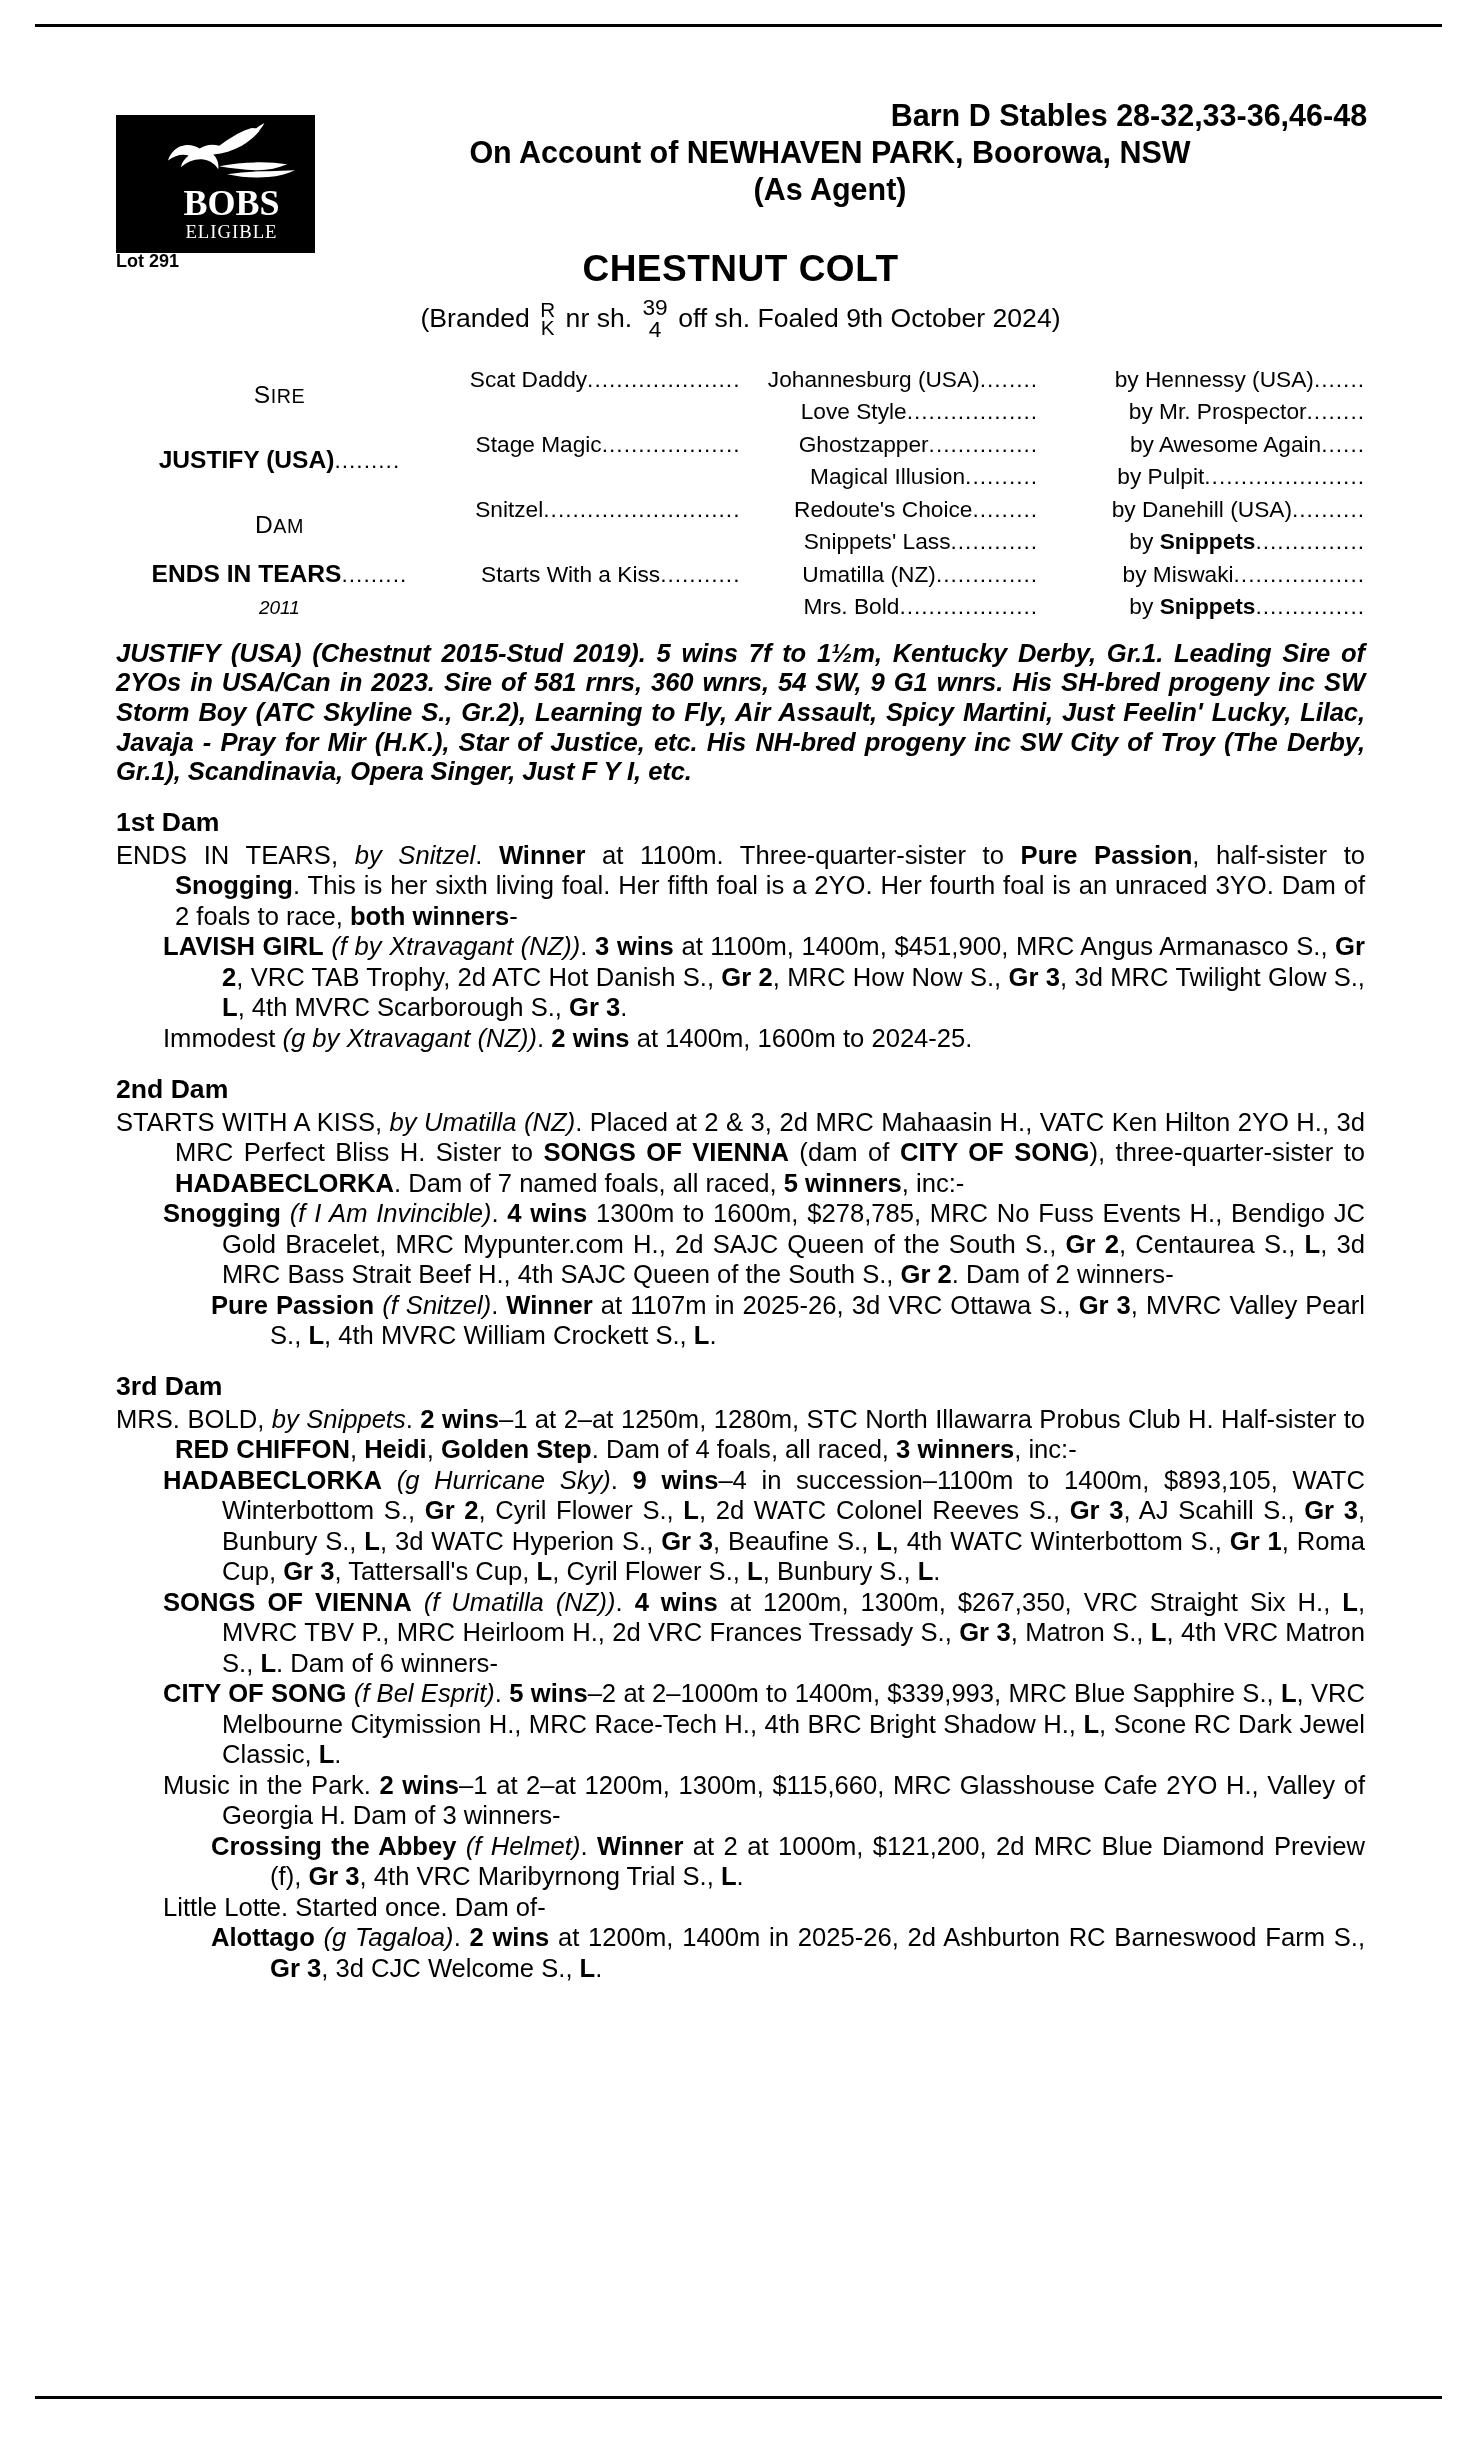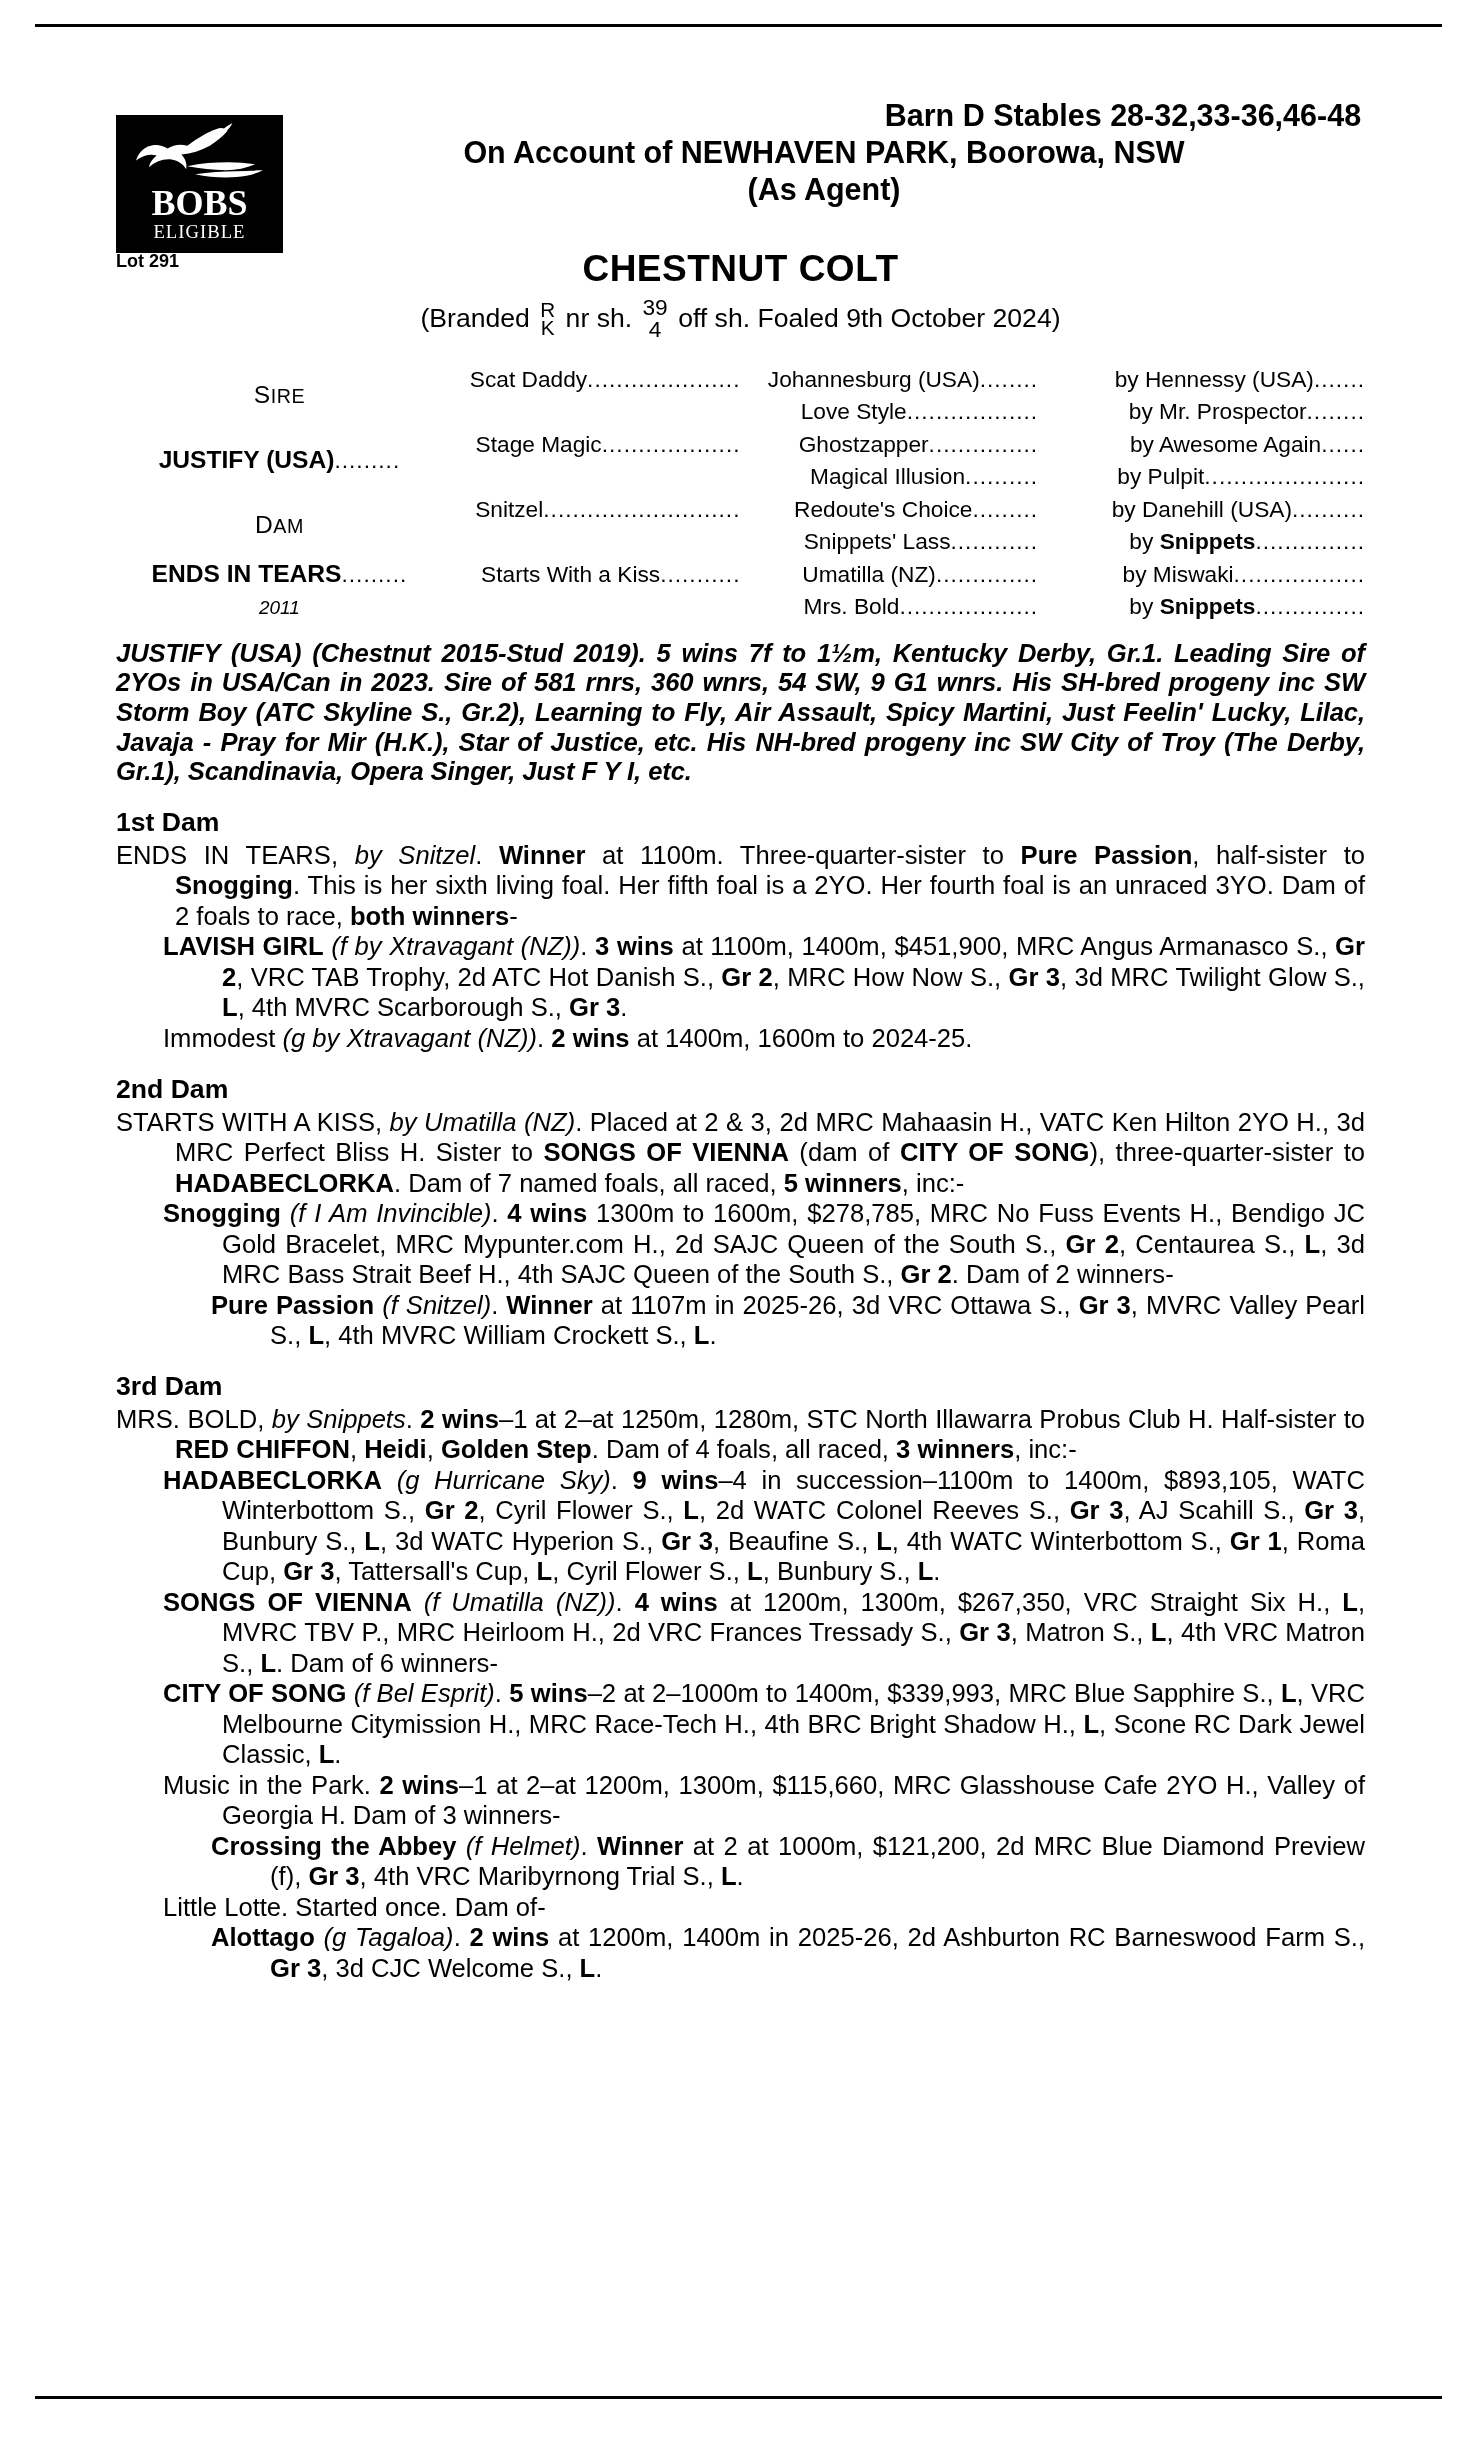--- a/index.html
+++ b/index.html
@@ -47,20 +47,21 @@
   .bobs-logo {
     position: absolute;
     left: 0;
     top: 17.7px;
     width: 167px;
     height: 138px;
     background: #000;
     color: #fff;
     text-align: center;
     overflow: hidden;
+    padding-left: 32px;
   }
   .bobs-horse {
     width: 148px;
     height: 61px;
     margin: 7.9px auto 0 auto;
     display: block;
   }
   .bobs-name {
     font-family: "Liberation Serif", serif;
     font-weight: bold;
@@ -71,21 +72,21 @@
   }
   .bobs-sub {
     font-family: "Liberation Serif", serif;
     font-size: 18.7px;
     line-height: 20.7px;
     letter-spacing: 1px;
   }
 
   .header-lines {
     position: absolute;
-    left: 167px;
+    left: 173px;
     top: 0;
     width: 1082px;
     text-align: center;
   }
   .barn-line {
     font-weight: bold;
     font-size: 30.5px;
     line-height: 37px;
     text-align: right;
     padding-right: 3.9px;

